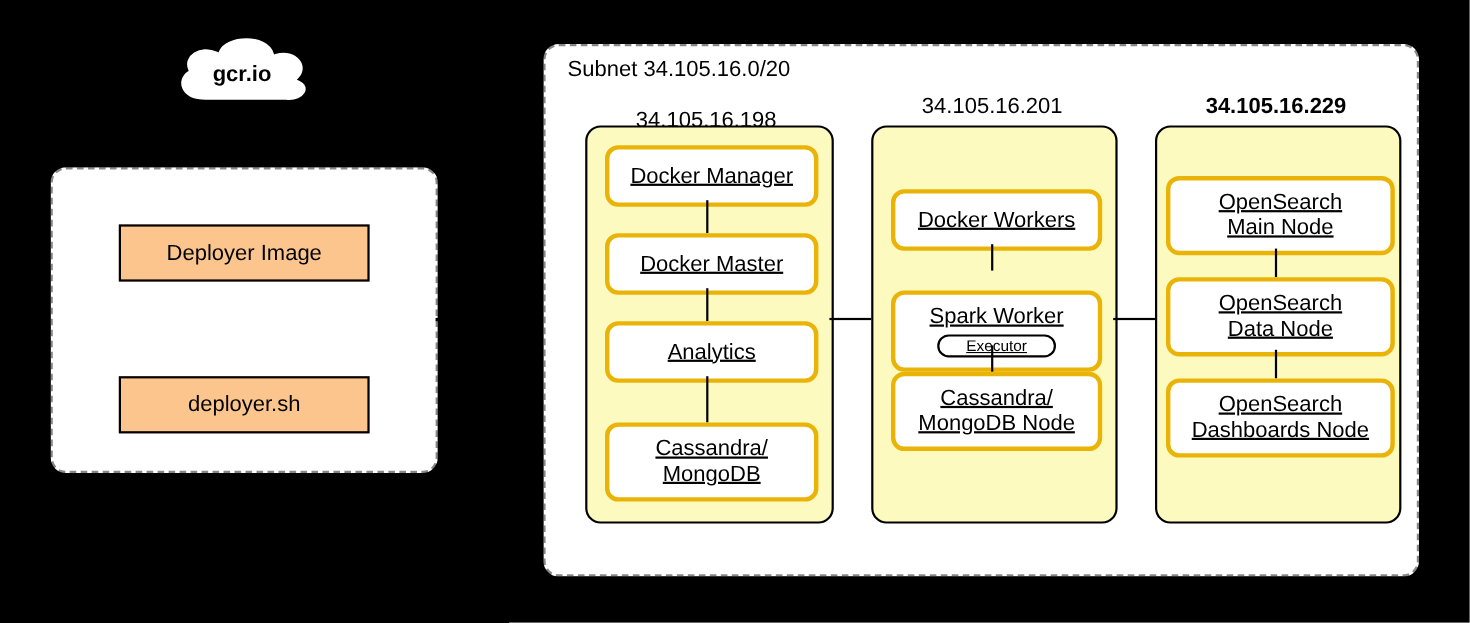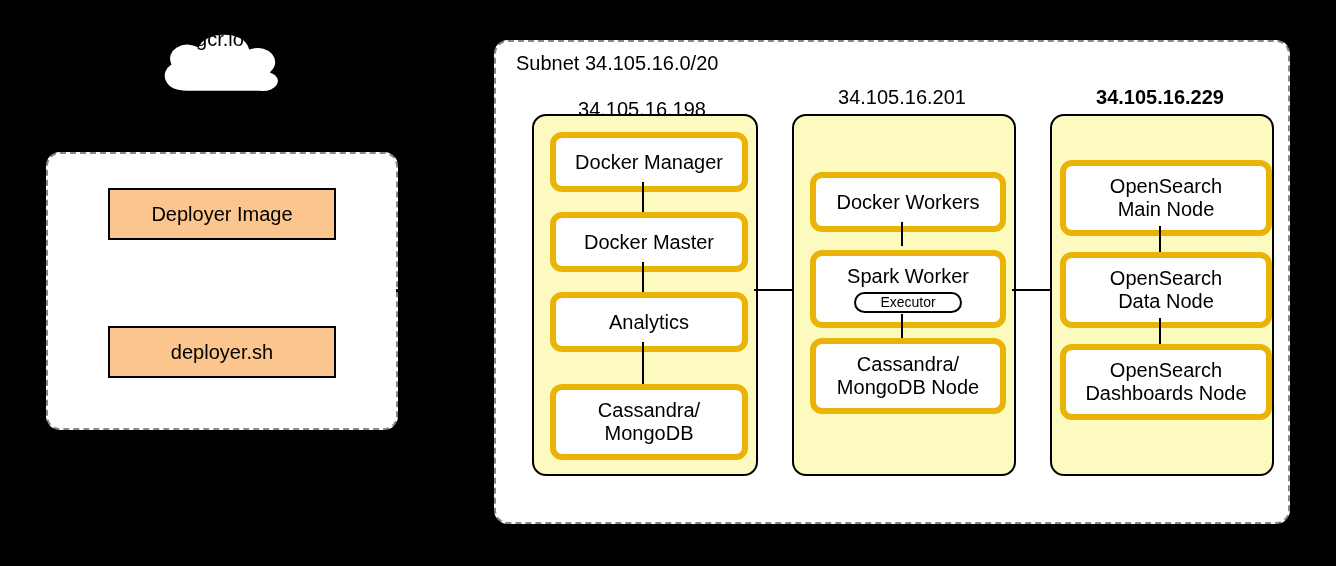--- a/index.html
+++ b/index.html
@@ -9,68 +9,72 @@
     width: 1336px;
     height: 566px;
     font-family: Helvetica, Arial, sans-serif;
     font-size: 20px;
     color: #000;
     position: relative;
   }
   .cloud {
     position: absolute;
     display: flex;
+    align-items: center;
     justify-content: center;
     font-size: 20px;
+    font-weight: bold;
   }
   .cloud svg { position: absolute; top:0; left:0; width:100%; height:100%; }
   .cloud span { position: relative; z-index:2; }
   .dashed-box {
     position: absolute;
     border: 2.5px dashed #888;
     border-radius: 14px;
     background: #fff;
   }
   .orange-box {
     position: absolute;
     background: #fbc58d;
     border: 2px solid #000;
     display: flex;
     align-items: center;
     justify-content: center;
     font-size: 20px;
+    margin-top: 16px;
   }
   .subnet-label {
     position: absolute;
     font-size: 20px;
   }
   .ip-label {
     position: absolute;
     font-size: 20px;
     text-align: center;
     width: 220px;
   }
   .node-col {
     position: absolute;
     background: #fcfabf;
     border: 2px solid #000;
     border-radius: 14px;
   }
   .service {
     position: absolute;
     background: #fff;
-    border: 6px solid #eab308;
+    border: 4px solid #eab308;
     border-radius: 12px;
     display: flex;
     flex-direction: column;
     align-items: center;
     justify-content: center;
     font-size: 20px;
     line-height: 1.15;
     text-align: center;
+    text-decoration: underline;
   }
   .executor-pill {
     margin-top: 4px;
     border: 2px solid #000;
     border-radius: 12px;
     font-size: 14px;
     padding: 0px 24px;
   }
   .conn {
     position: absolute;
@@ -143,21 +147,21 @@
 
 <div class="conn" style="left:754px; top:289px; width:38px; height:2px;"></div>
 
 <div class="ip-label" style="left:792px; top:86px;">34.105.16.201</div>
 <div class="node-col" style="left:792px; top:114px; width:220px; height:358px;"></div>
 
 <div class="service" style="left:810px; top:172px; width:184px; height:48px;">
   <span>Docker Workers</span>
 </div>
 <div class="conn" style="left:901px; top:222px; width:2px; height:24px;"></div>
-<div class="service" style="left:810px; top:250px; width:184px; height:66px;">
+<div class="service" style="left:810px; top:264px; width:184px; height:66px;">
   <span>Spark Worker</span>
   <span class="executor-pill">Executor</span>
 </div>
 <div class="conn" style="left:901px; top:314px; width:2px; height:24px;"></div>
 <div class="service" style="left:810px; top:338px; width:184px; height:64px;">
   <span style="white-space:pre-line;">Cassandra/
 MongoDB Node</span>
 </div>
 
 <div class="conn" style="left:1012px; top:289px; width:38px; height:2px;"></div>

